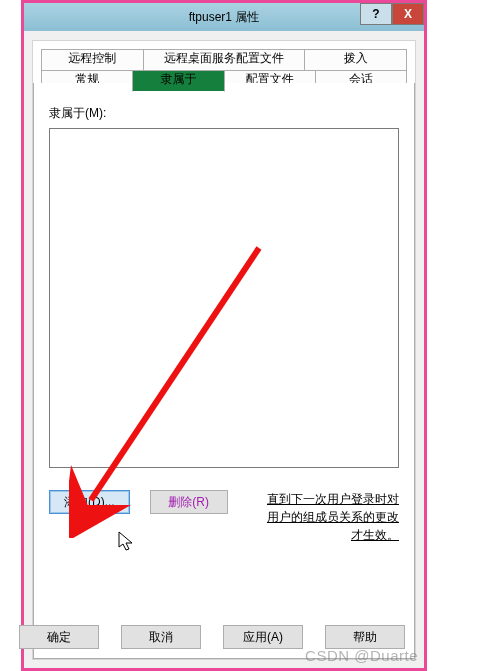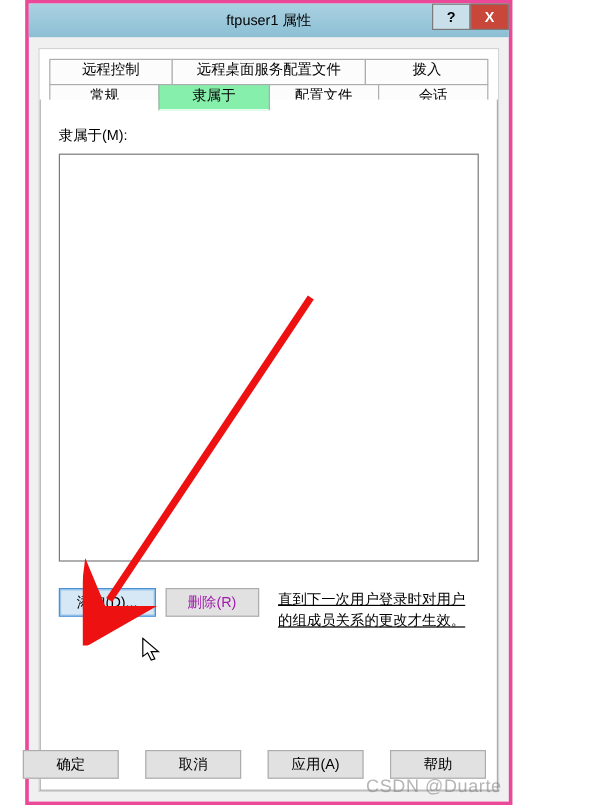--- a/index.html
+++ b/index.html
@@ -11,25 +11,25 @@
   .titlebar-btn { width: 32px; height: 22px; border: 1px solid #7a7a7a; border-top: 1px solid #7a7a7a; display: flex; align-items: center; justify-content: center; }
   .help-btn { background: #c9e0eb; font-weight: bold; }
   .close-btn { background: #c8473a; color: #fff; font-weight: bold; font-size: 14px; }
   .dialog-body { position: absolute; top: 37px; left: 8px; right: 8px; bottom: 8px; background: #fff; border: 1px solid #d4d4d4; padding: 8px; }
   .tabstrip { position: relative; height: 44px; }
   .tab-row { display: flex; position: absolute; left: 0; right: 0; }
   .tab-row.row1 { top: 0; }
   .tab-row.row2 { top: 21px; }
   .tab { flex: 1; height: 22px; border: 1px solid #adadad; background: #fcfcfc; display: flex; align-items: flex-start; justify-content: center; margin-left: -1px; }
   .tab:first-child { margin-left: 0; }
-  .tab.active { background: #86efac; border-bottom: 1px solid #fff; z-index: 2; position: relative; }
+  .tab.active { background: #15803d; border-bottom: 1px solid #fff; z-index: 2; position: relative; }
   .tab-content { position: absolute; top: 42px; left: 0; right: 0; bottom: 0; border: 1px solid #adadad; border-top: none; padding: 22px 15px 15px 15px; background: #fff; }
   .label { margin-bottom: 6px; color: #000; }
   .listbox { width: 100%; height: 340px; border: 1px solid #7a7a7a; background: #fff; }
-  .footer-row { display: flex; align-items: flex-start; gap: 8px; margin-top: 22px; }
+  .footer-row { display: flex; align-items: flex-start; gap: 20px; margin-top: 22px; text-align: right; }
   .btn { border: 1px solid #adadad; background: #e1e1e1; height: 24px; padding: 0 14px; display: inline-flex; align-items: center; justify-content: center; min-width: 78px; }
   .btn.primary { background: #d6e8f6; border: 1px solid #4a90d9; box-shadow: inset 0 0 0 1px #9cc7e8; }
   .btn.disabled { color: #a21caf; }
   .hint { color: #000; line-height: 1.5; flex: 1; margin-left: 8px; text-decoration: underline; }
   .dialog-buttons { position: absolute; bottom: 10px; right: 10px; display: flex; gap: 22px; }
   .dialog-btn { border: 1px solid #adadad; background: #e1e1e1; height: 24px; min-width: 80px; display: inline-flex; align-items: center; justify-content: center; }
   .arrow-svg { position: absolute; top: 235px; left: 45px; pointer-events: none; z-index: 10; }
   .cursor { position: absolute; top: 528px; left: 94px; z-index: 11; pointer-events: none; }
   .watermark { position: absolute; bottom: 4px; right: 6px; color: rgba(120,120,120,0.55); font-size: 15px; letter-spacing: 0.5px; z-index: 20; }
 </style>

